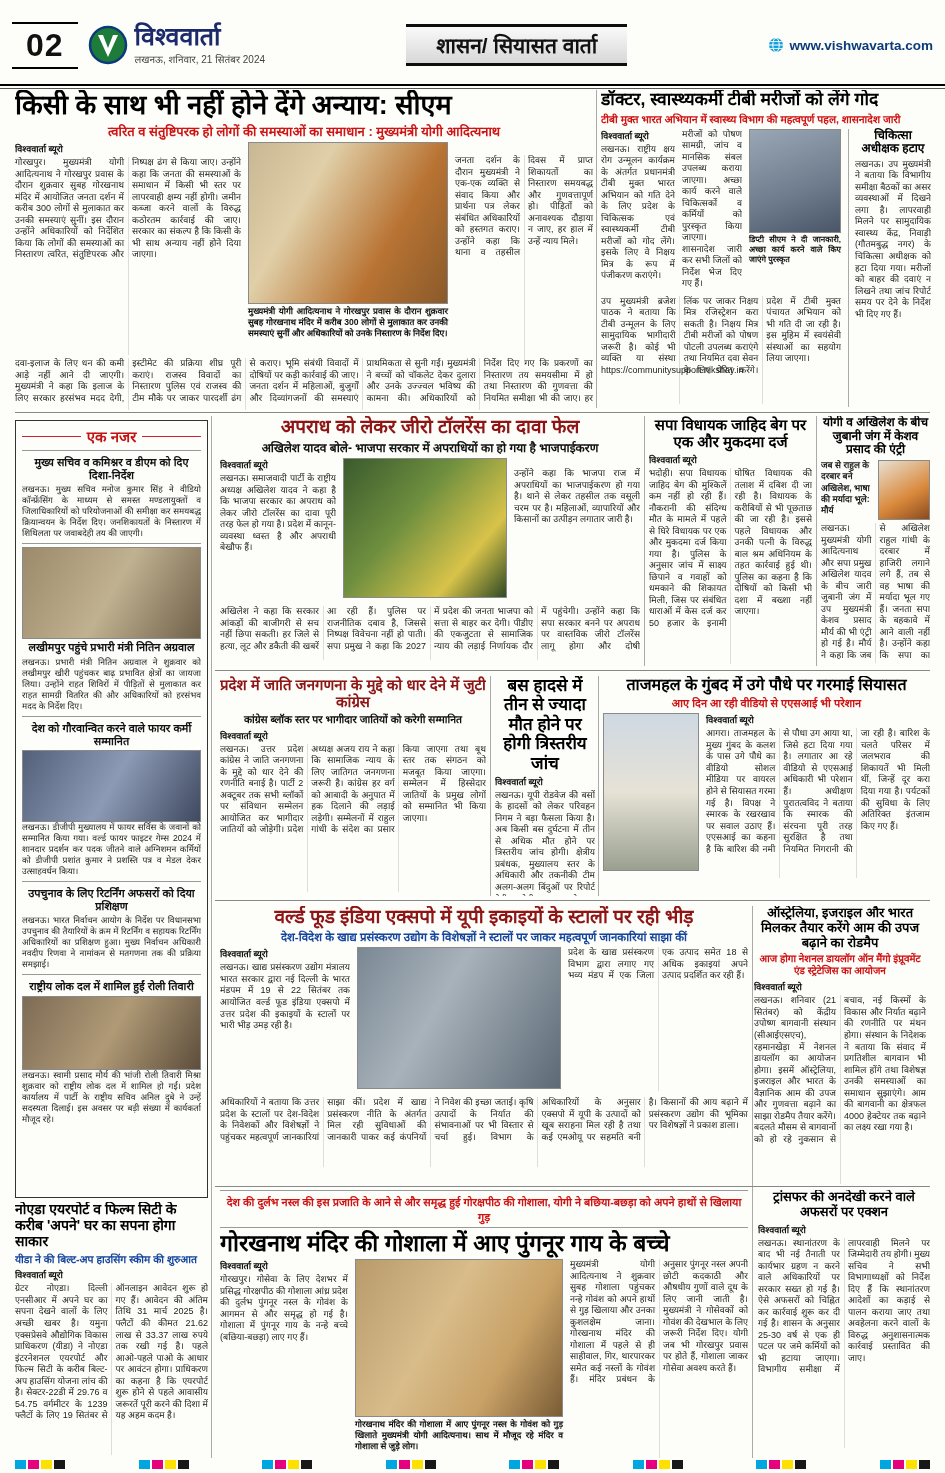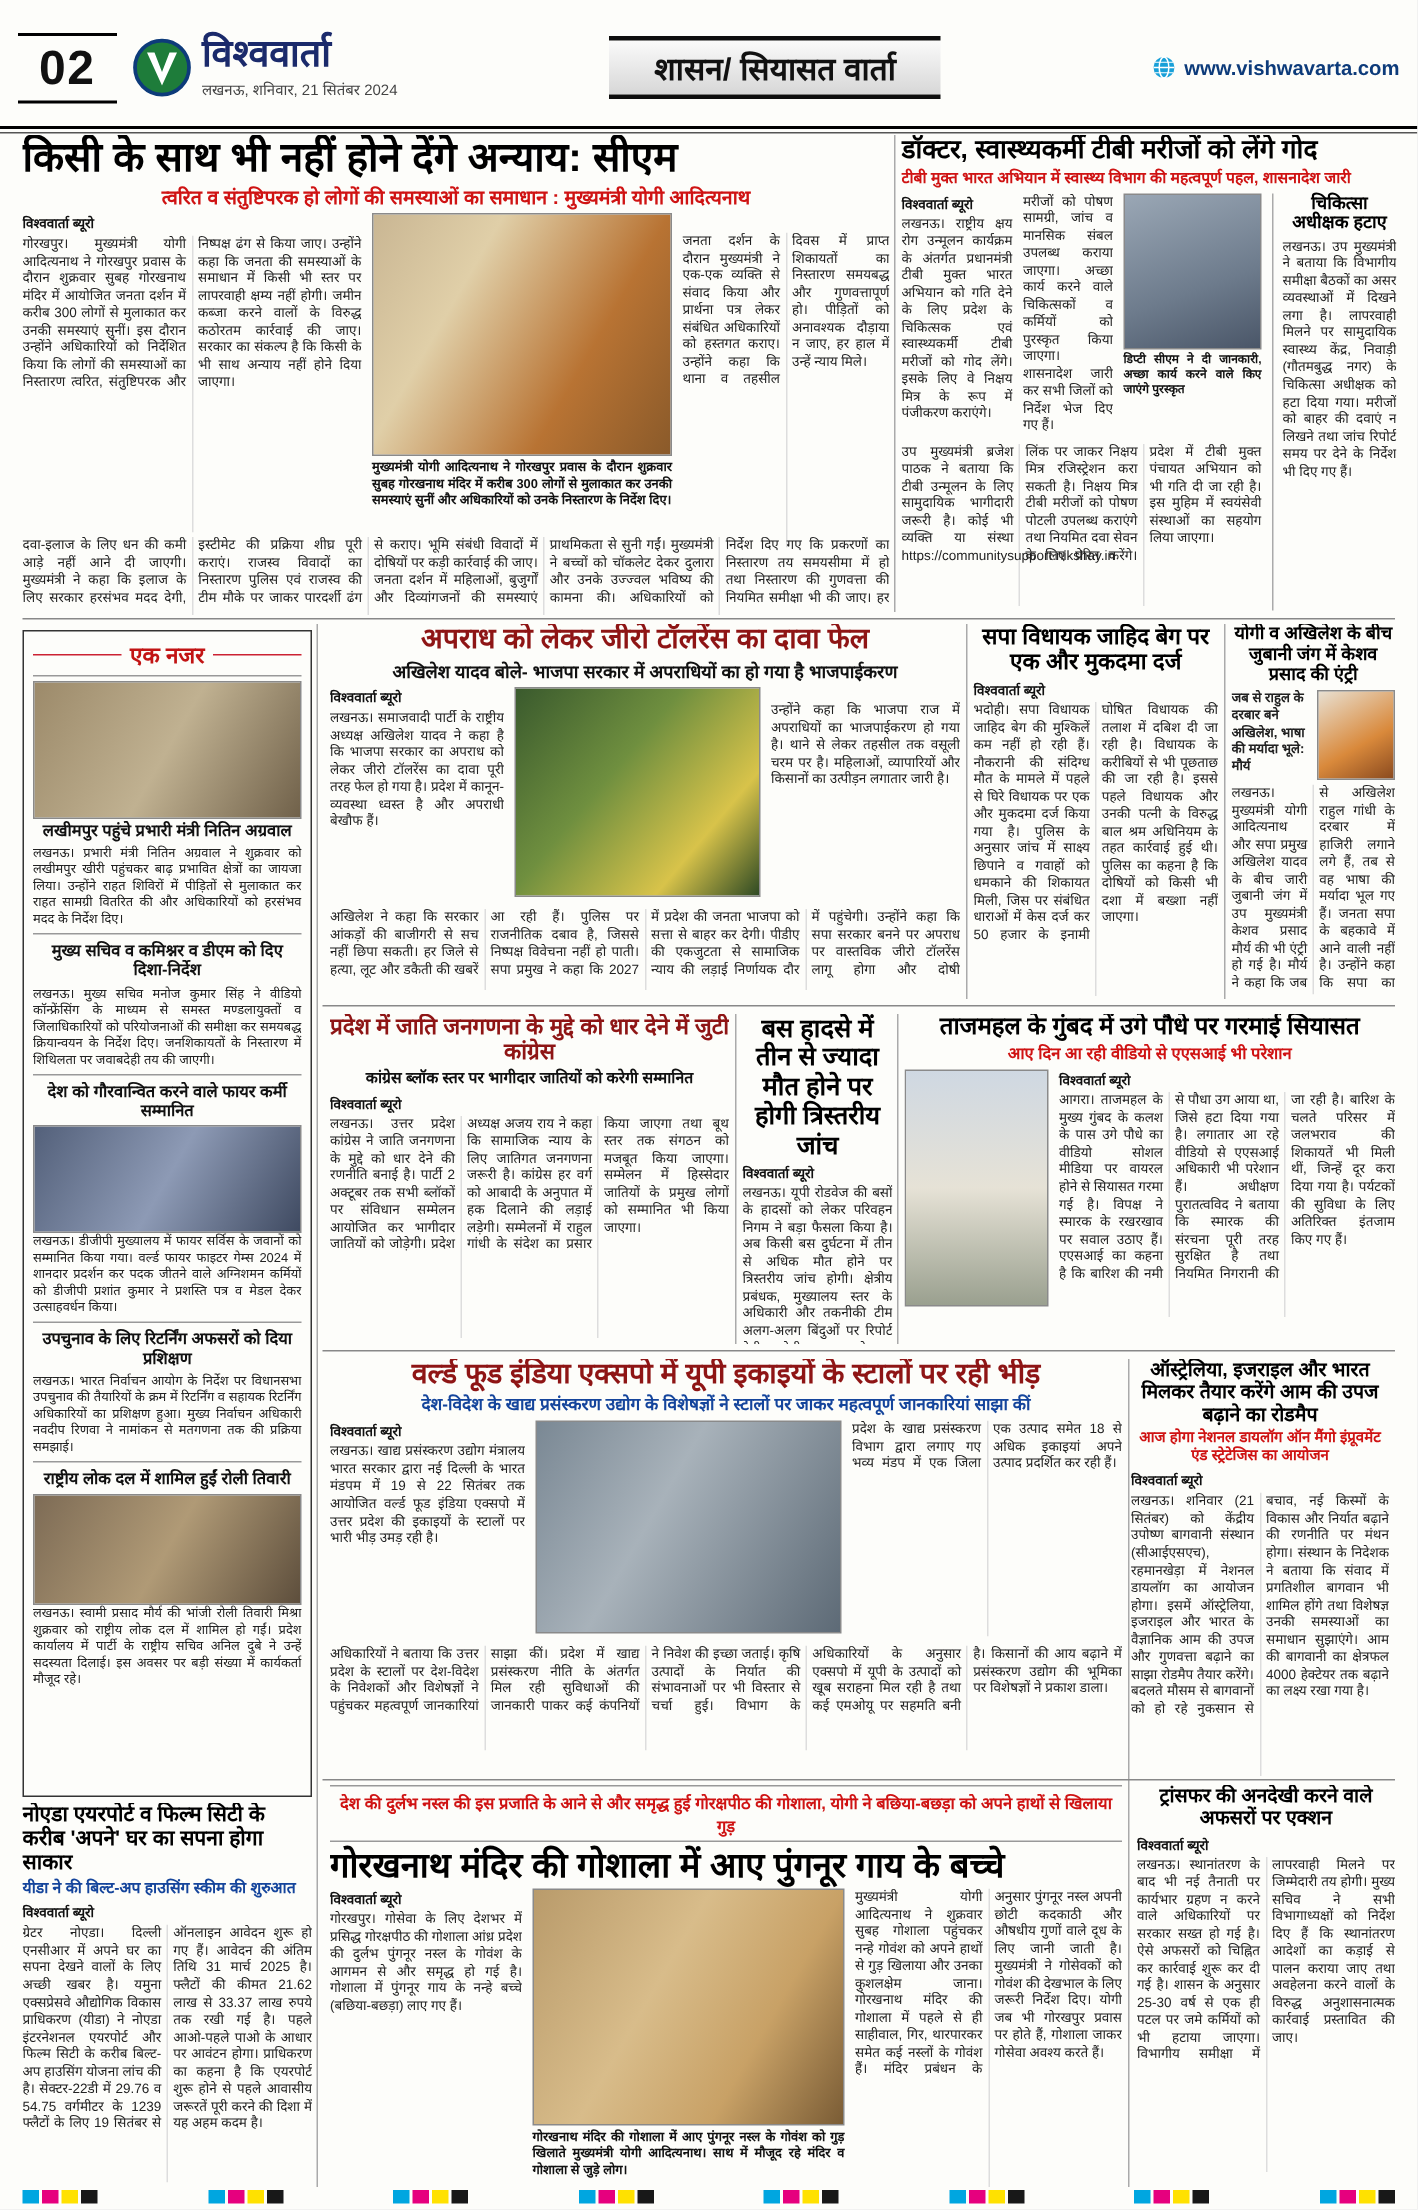--- a/index.html
+++ b/index.html
@@ -155,28 +155,28 @@
   </div>
 
   <div class="abs hline" style="left:15px;top:412px;width:915px;"></div>
 
   <div id="ek" class="abs">
     <div class="ek-head">
         <span>एक नजर</span>
       </div>
 
     <div class="ek-item">
+      <div class="ih">मुख्य सचिव व कमिश्नर व डीएम को दिए दिशा-निर्देश</div>
+      <div class="bt">लखनऊ। मुख्य सचिव मनोज कुमार सिंह ने वीडियो कॉन्फ्रेंसिंग के माध्यम से समस्त मण्डलायुक्तों व जिलाधिकारियों को परियोजनाओं की समीक्षा कर समयबद्ध क्रियान्वयन के निर्देश दिए। जनशिकायतों के निस्तारण में शिथिलता पर जवाबदेही तय की जाएगी।</div>
+    </div>
+
+    <div class="ek-item">
       <div class="photo ph-crowd" style="height:92px;"></div>
       <div class="ih">लखीमपुर पहुंचे प्रभारी मंत्री नितिन अग्रवाल</div>
       <div class="bt">लखनऊ। प्रभारी मंत्री नितिन अग्रवाल ने शुक्रवार को लखीमपुर खीरी पहुंचकर बाढ़ प्रभावित क्षेत्रों का जायजा लिया। उन्होंने राहत शिविरों में पीड़ितों से मुलाकात कर राहत सामग्री वितरित की और अधिकारियों को हरसंभव मदद के निर्देश दिए।</div>
-    </div>
-
-    <div class="ek-item">
-      <div class="ih">मुख्य सचिव व कमिश्नर व डीएम को दिए दिशा-निर्देश</div>
-      <div class="bt">लखनऊ। मुख्य सचिव मनोज कुमार सिंह ने वीडियो कॉन्फ्रेंसिंग के माध्यम से समस्त मण्डलायुक्तों व जिलाधिकारियों को परियोजनाओं की समीक्षा कर समयबद्ध क्रियान्वयन के निर्देश दिए। जनशिकायतों के निस्तारण में शिथिलता पर जवाबदेही तय की जाएगी।</div>
     </div>
 
     <div class="ek-item">
       <div class="ih">देश को गौरवान्वित करने वाले फायर कर्मी सम्मानित</div>
       <div class="photo ph-award" style="height:72px;"></div>
       <div class="bt">लखनऊ। डीजीपी मुख्यालय में फायर सर्विस के जवानों को सम्मानित किया गया। वर्ल्ड फायर फाइटर गेम्स 2024 में शानदार प्रदर्शन कर पदक जीतने वाले अग्निशमन कर्मियों को डीजीपी प्रशांत कुमार ने प्रशस्ति पत्र व मेडल देकर उत्साहवर्धन किया।</div>
     </div>
 
     <div class="ek-item">
       <div class="ih">उपचुनाव के लिए रिटर्निंग अफसरों को दिया प्रशिक्षण</div>

